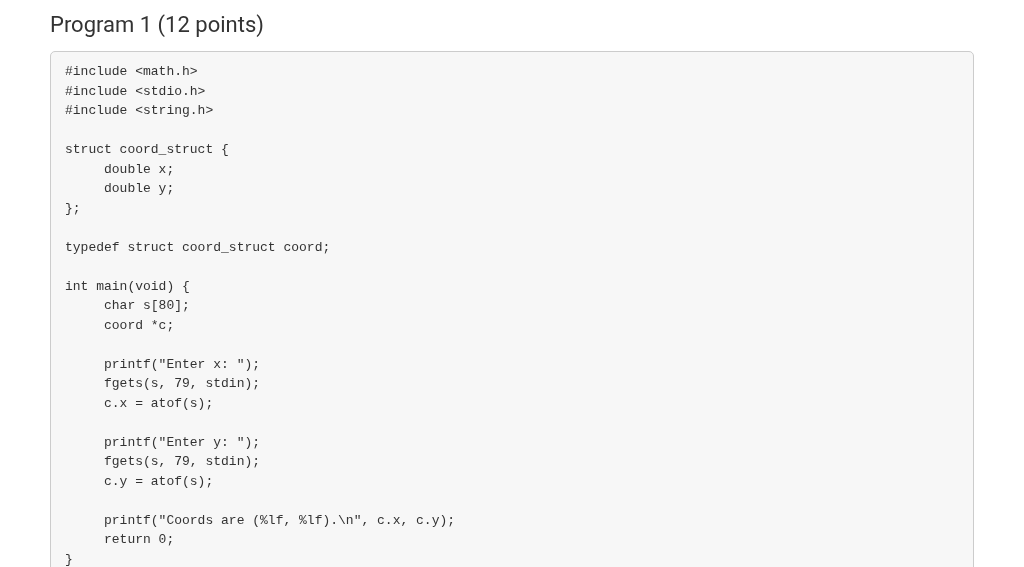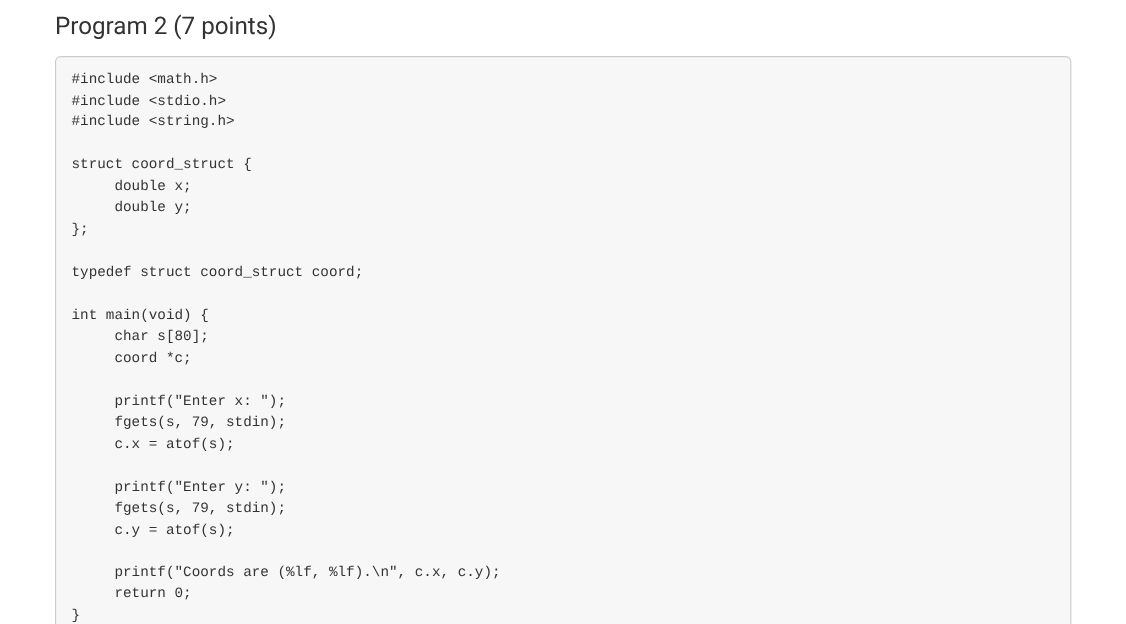--- a/index.html
+++ b/index.html
@@ -28,21 +28,21 @@
       font-size: 13px;
       line-height: 1.5;
       color: #333333;
       white-space: pre;
       overflow-x: auto;
     }
   </style>
 </head>
 <body>
 
-<h3 class="heading">Program 2 (7 points)</h3>
+<h3 class="heading">Program 1 (12 points)</h3>
 
 <pre class="code-block">#include &lt;math.h&gt;
 #include &lt;stdio.h&gt;
 #include &lt;string.h&gt;
 
 struct coord_struct {
      double x;
      double y;
 };
 

